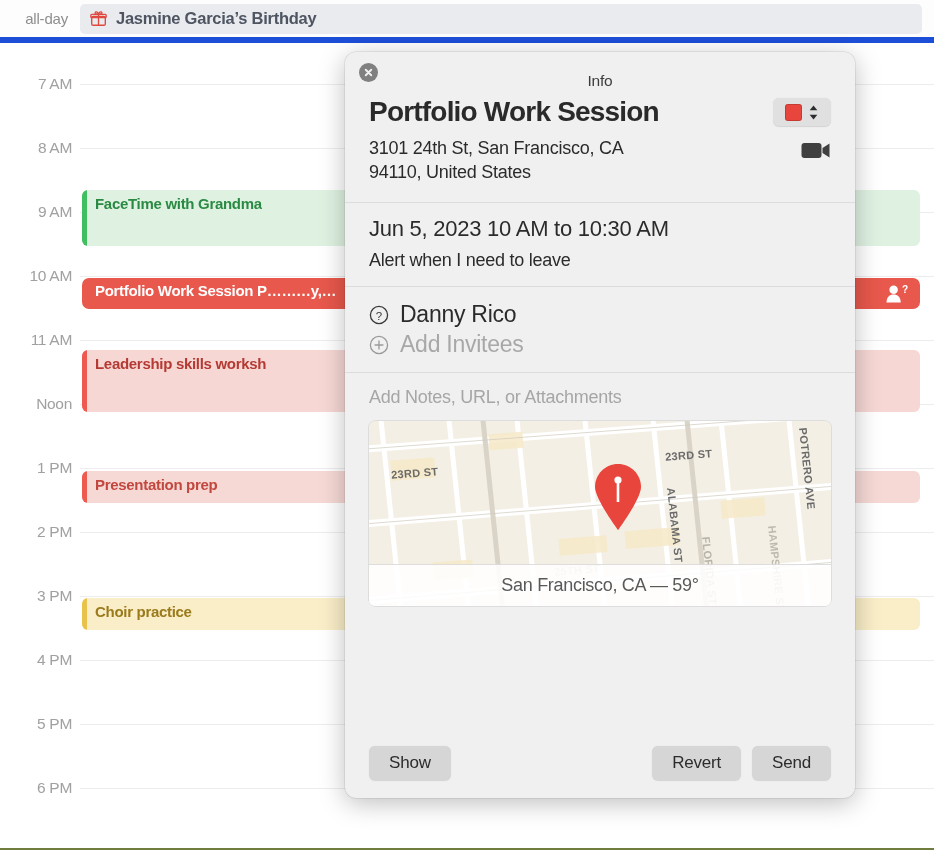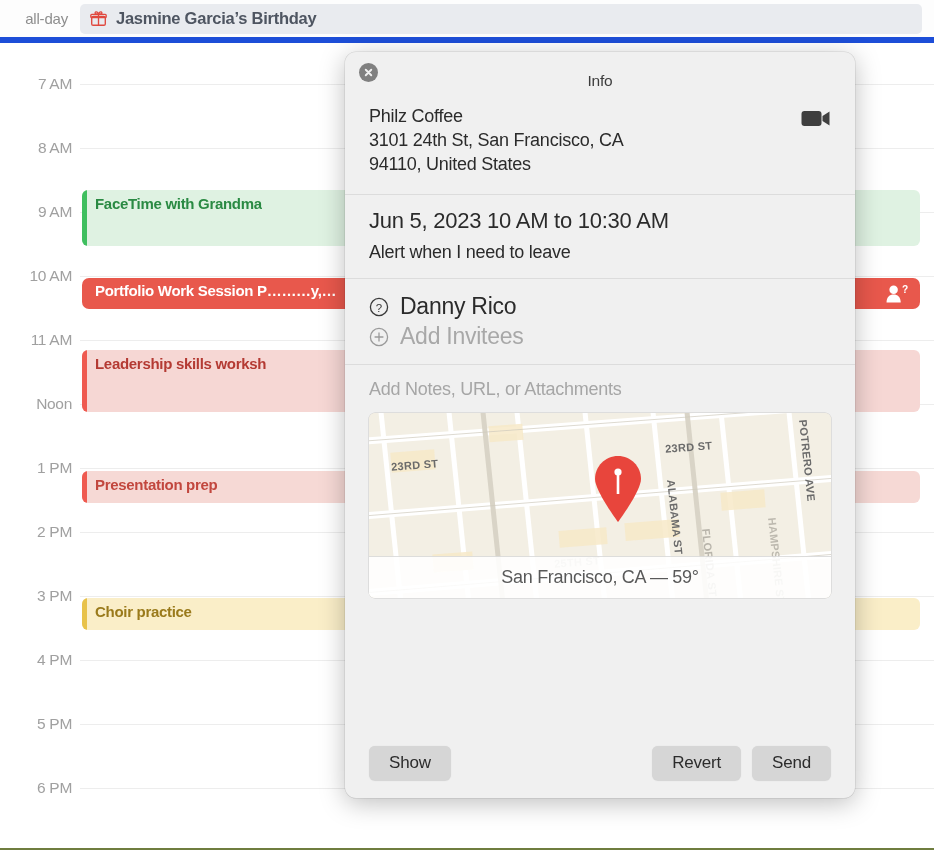--- a/index.html
+++ b/index.html
@@ -251,23 +251,32 @@
   <div id="pop-titlebar">
     <div id="close-btn">
       <svg width="11" height="11" viewBox="0 0 12 12">
         <path d="M3 3 L9 9 M9 3 L3 9" stroke="#f0f0f0" stroke-width="2.1" stroke-linecap="round"></path>
       </svg>
     </div>
     <div id="pop-title">Info</div>
   </div>
 
   <div id="sec-head">
+    <div id="head-row">
+      <div id="event-name">Portfolio Work Session</div>
+      <div id="color-popup">
+        <div id="color-swatch"></div>
+        <svg width="11" height="17" viewBox="0 0 11 17">
+          <path d="M5.5 1.6 L9.3 6.3 L1.7 6.3 Z" fill="#2c2c2c"></path>
+          <path d="M5.5 15.4 L9.3 10.7 L1.7 10.7 Z" fill="#2c2c2c"></path>
+        </svg>
+      </div>
+    </div>
     <div id="loc-row">
       <div id="location-text">
-        <div>Philz Coffee</div>
         <div>3101 24th St, San Francisco, CA</div>
         <div>94110, United States</div>
       </div>
       <svg id="video-icon" width="30" height="21" viewBox="0 0 30 21">
         <rect x="0.5" y="3" width="20" height="15" rx="3" fill="#3f3f3f"></rect>
         <path d="M21.5 8 L28.5 3.5 L28.5 17.5 L21.5 13 Z" fill="#3f3f3f"></path>
       </svg>
     </div>
   </div>
 

